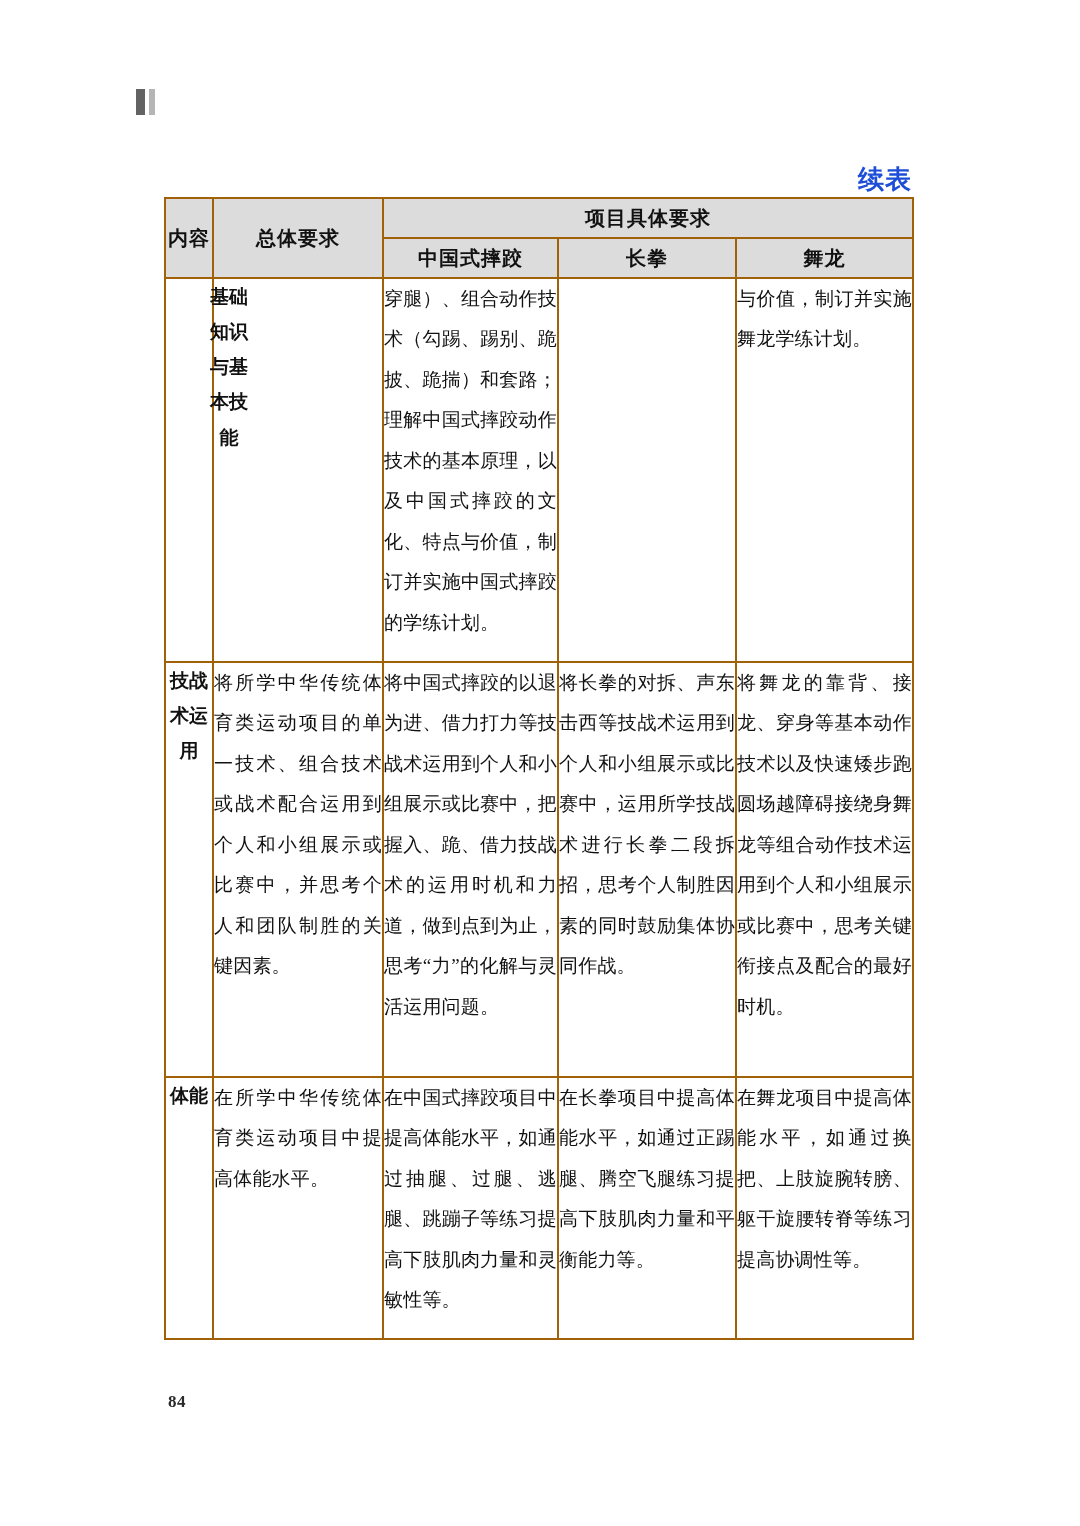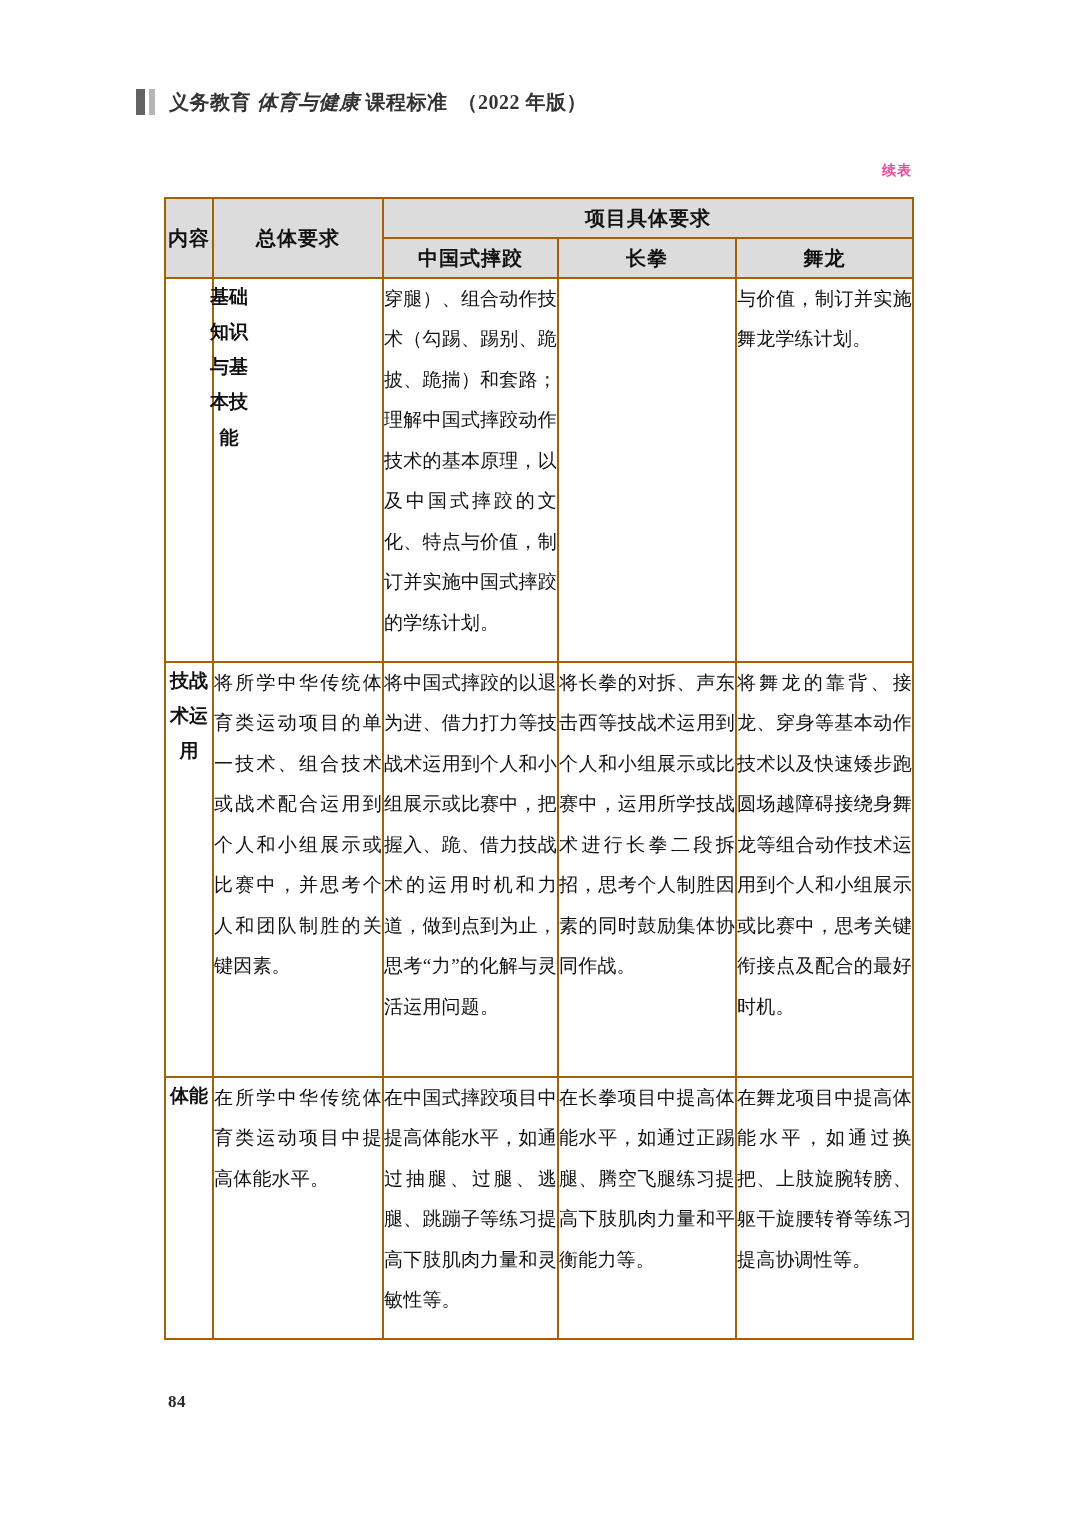--- a/index.html
+++ b/index.html
@@ -51,23 +51,23 @@
   .hdr-text .paren-part {
     padding-left: 10px;
     font-weight: bold;
   }
 
   
   .cont-label {
     position: absolute;
     right: 168px;
     top: 162px;
-    font-size: 14px;
-    font-weight: bold;
-    color: #ec4899;
+    font-size: 26px;
+    font-weight: bold;
+    color: #1d4ed8;
     letter-spacing: 1px;
     margin-left: 17px;
   }
 
   
   .tbl-wrap {
     position: absolute;
     left: 164px;
     top: 197px;
     width: 748px;
@@ -141,21 +141,20 @@
     color: #2b2b2b;
     letter-spacing: 0.5px;
   }
 </style>
 </head>
 <body>
 
 <div class="page-header">
   <span class="hdr-bar-dark"></span>
   <span class="hdr-bar-light"></span>
-  <span class="hdr-text"><span>义务教育</span><span class="italic-part">体育与健康</span><span>课程标准</span><span class="paren-part">（2022 年版）</span></span>
 </div>
 
 <div class="cont-label">续表</div>
 
 <div class="tbl-wrap">
   <table class="std">
     <colgroup>
       <col class="c-content">
       <col class="c-overall">
       <col class="c-p1">

